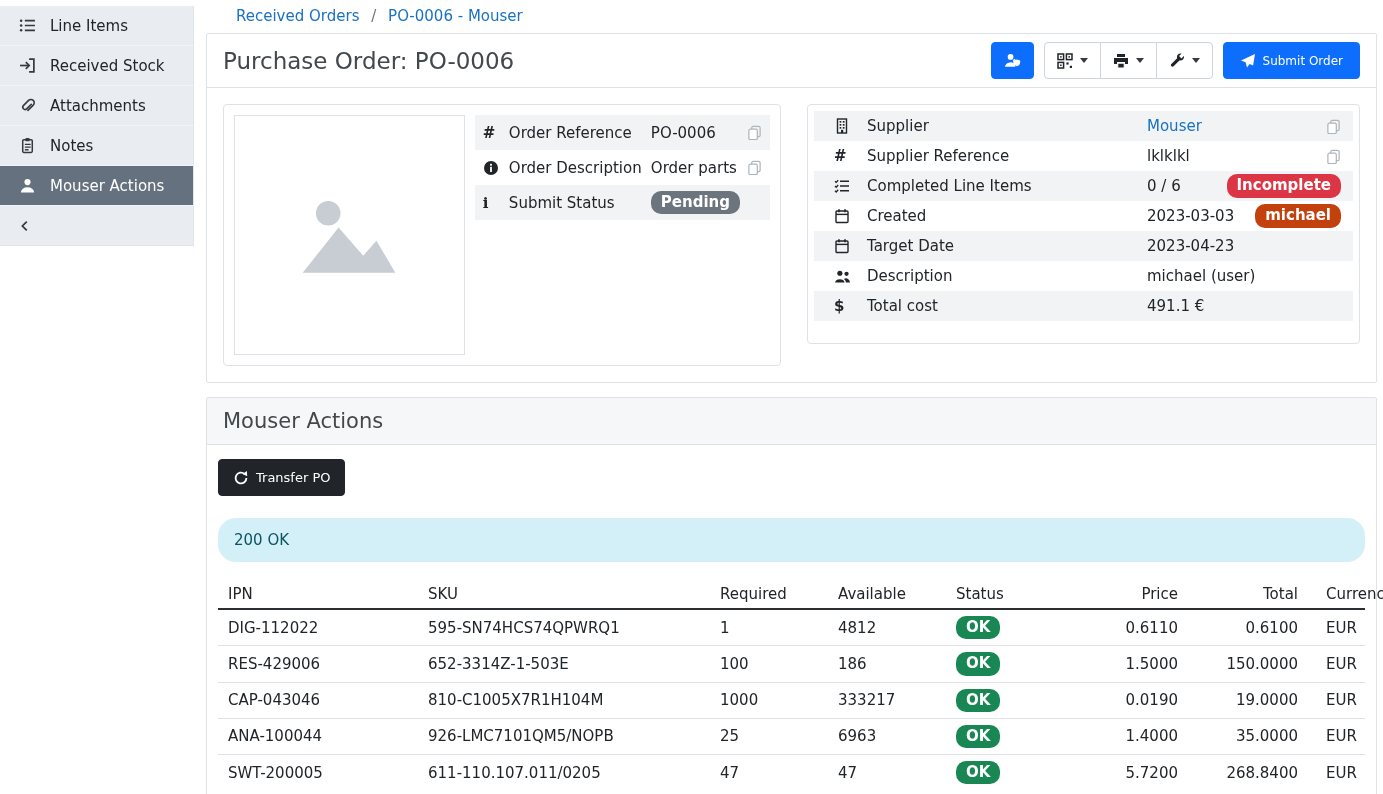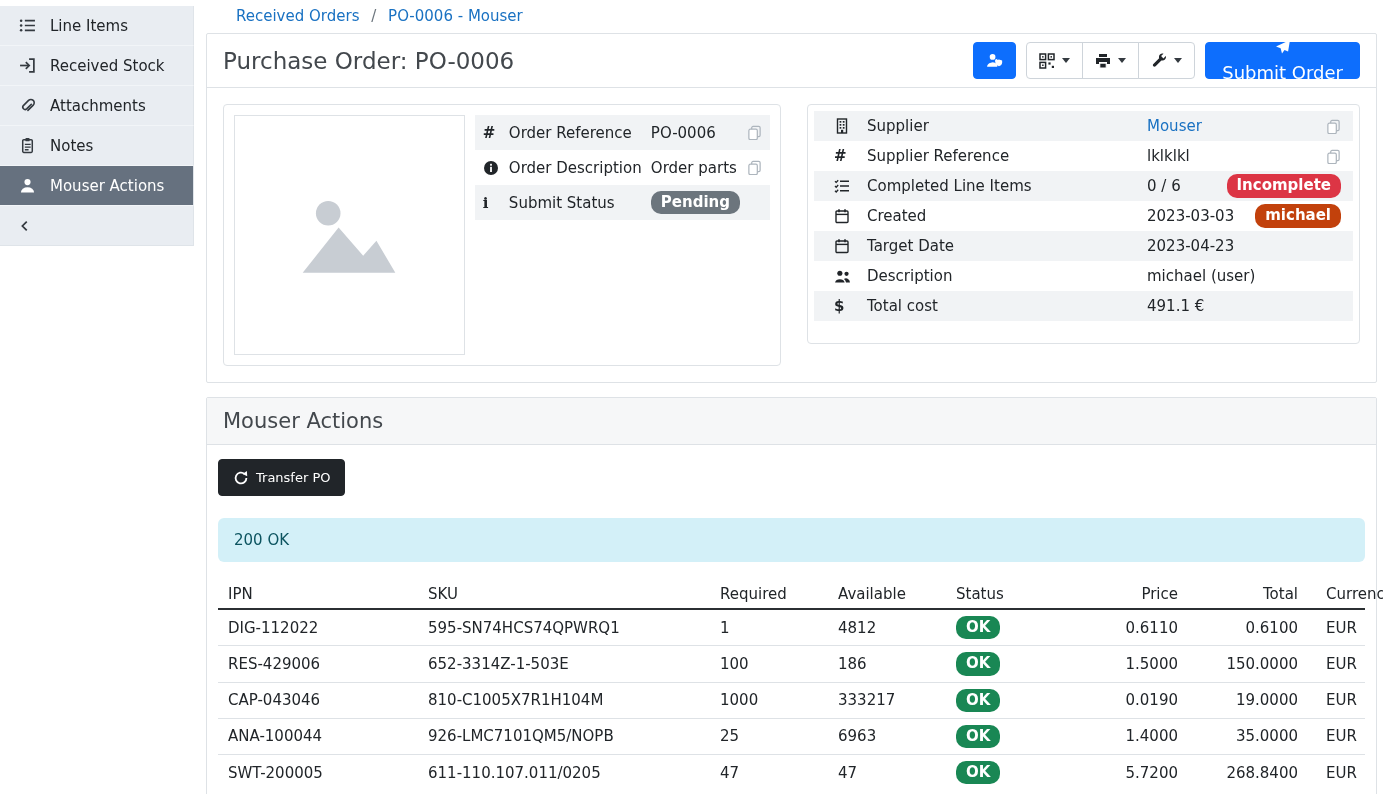--- a/index.html
+++ b/index.html
@@ -37,21 +37,21 @@
   .btn { display:flex; align-items:center; justify-content:center; gap:7px; height:37px;
     border:1px solid #ced4da; background:#fff; border-radius:4px; padding:0 12px;
     font-size:15px; color:#212529; cursor:pointer; font-family:inherit; }
   .btn-primary { background:#0d6efd; border-color:#0d6efd; color:#fff; }
   .btn-group { display:flex; }
   .btn-group .btn { border-radius:0; margin-left:-1px; }
   .btn-group .btn:first-child { border-radius:4px 0 0 4px; margin-left:0; }
   .btn-group .btn:last-child { border-radius:0 4px 4px 0; }
   .caret { width:0; height:0; border-left:4.5px solid transparent; border-right:4.5px solid transparent;
     border-top:5px solid #343a40; display:inline-block; }
-  .submit-btn { padding:0 16px; font-size:18px;flex-direction:column; }
+  .submit-btn { padding:0 16px; font-size:12px; }
 
   
   .card-body { display:flex; gap:26px; padding:16px; }
   .subcard { border:1px solid #dee2e6; border-radius:4px; background:#fff; }
   .subcard.left { width:558px; padding:10px; display:flex; gap:10px; }
   .thumb { width:248px; height:240px; border:1px solid #dee2e6; display:flex; align-items:center; justify-content:center; background:#fff; }
   .order-info { flex:1; padding-top:0; }
   .info-row { display:grid; grid-template-columns:26px 142px 1fr 22px; align-items:center;
     min-height:35px; padding:0 8px; font-size:15px; }
   .order-info .info-row:nth-child(odd) { background:#f1f3f5; }
@@ -69,21 +69,21 @@
     font-weight:700; color:#fff; line-height:1.15; }
   .badge-gray { background:#6c757d; }
   .badge-danger { background:#dc3545; }
   .badge-dark { background:#c2410c; }
   .badge-success { background:#198754; }
 
   
   .mouser-card { margin-top:14px; }
   .mouser-body { padding:14px 11px 6px 11px; }
   .transfer-btn { background:#212529; border-color:#212529; color:#fff; font-size:13px; padding:0 14px; }
-  .alert-info { margin-top:22px; background:#d3f0f8; color:#0c5460; border-radius:6px;
+  .alert-info { margin-top:22px; background:#d3f0f8; color:#0c5460; border-radius:18px;
     padding:13px 16px; font-size:15px; }
 
   table.po-table { width:100%; border-collapse:collapse; margin-top:18px; font-size:15px; table-layout:fixed; }
   .po-table th { text-align:left; font-weight:400; padding:5px 10px; border-bottom:2px solid #2b2f32; }
   .po-table td { padding:6px 10px; border-bottom:1px solid #dee2e6; }
   .po-table tbody tr:last-child td { border-bottom:none; }
   .po-table th.num, .po-table td.num { text-align:right; }
   .po-table th.cur, .po-table td.cur { padding-left:18px; }
 
   svg { display:block; }

